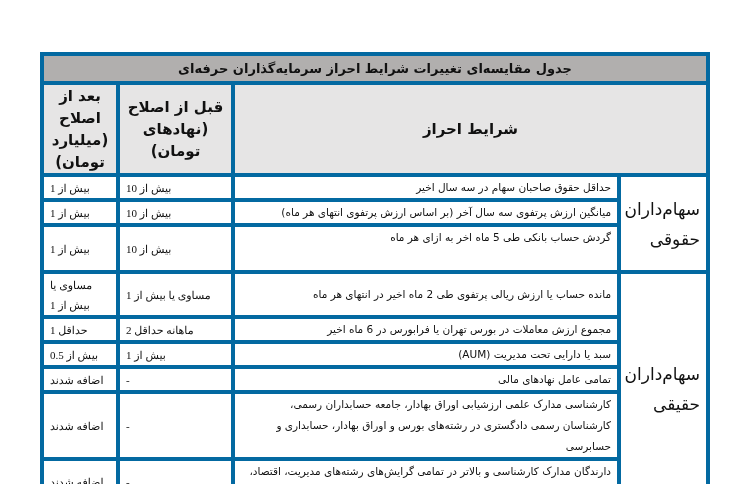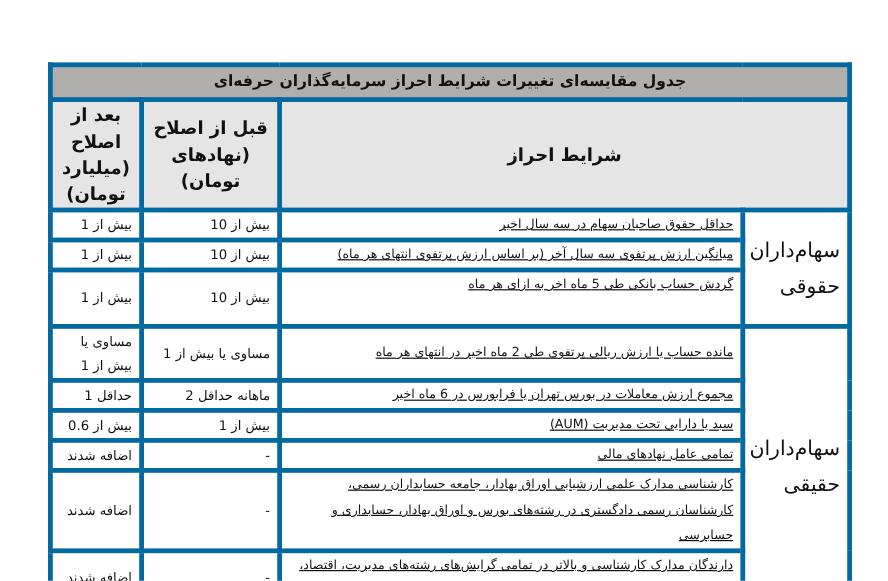--- a/index.html
+++ b/index.html
@@ -4,22 +4,22 @@
 <style>
   html, body { margin:0; padding:0; background:#ffffff; }
   body { width:740px; height:484px; position:relative; overflow:hidden;
          font-family:"DejaVu Sans", sans-serif; color:#111; }
   table.cmp { position:absolute; left:40px; top:52px; width:666px;
               border-collapse:collapse; direction:rtl; table-layout:fixed; }
   table.cmp td, table.cmp th { border:4px solid #0369a1; padding:0 6px; vertical-align:middle; }
   .title-row th { background:#b1afae; height:25px; font-weight:bold; font-size:13px; text-align:center; }
   .head-row th { background:#e6e5e5; font-weight:bold; font-size:15px; line-height:22px; height:46px; }
   td.cat { text-align:right; font-size:17px; line-height:30px; }
-  td.cond { text-align:right; font-size:10.5px; line-height:21px;text-decoration:underline; }
-  td.val { text-align:right; font-size:11px; line-height:20px; }
+  td.cond { text-align:right; font-size:10.5px; line-height:21px; }
+  td.val { text-align:left; font-size:11px; line-height:20px;font-family:Liberation Serif, serif; }
   td.cond.top { vertical-align:top; }
 </style>
 </head>
 <body>
 
 <table class="cmp">
   <colgroup>
     <col style="width:89px">
     <col style="width:386px">
     <col style="width:115px">
@@ -59,21 +59,21 @@
     <td class="val">مساوی یا بیش از 1</td>
   </tr>
   <tr style="height:22px">
     <td class="cond">مجموع ارزش معاملات در بورس تهران یا فرابورس در 6 ماه اخیر</td>
     <td class="val">ماهانه حداقل 2</td>
     <td class="val">حداقل 1</td>
   </tr>
   <tr style="height:22px">
     <td class="cond">سبد یا دارایی تحت مدیریت (AUM)</td>
     <td class="val">بیش از 1</td>
-    <td class="val">بیش از 0.6</td>
+    <td class="val">بیش از 0.5</td>
   </tr>
   <tr style="height:22px">
     <td class="cond">تمامی عامل نهادهای مالی</td>
     <td class="val">-</td>
     <td class="val">اضافه شدند</td>
   </tr>
   <tr style="height:45px">
     <td class="cond">کارشناسی مدارک علمی ارزشیابی اوراق بهادار، جامعه حسابداران رسمی، کارشناسان رسمی دادگستری در رشته‌های بورس و اوراق بهادار، حسابداری و حسابرسی</td>
     <td class="val">-</td>
     <td class="val">اضافه شدند</td>

